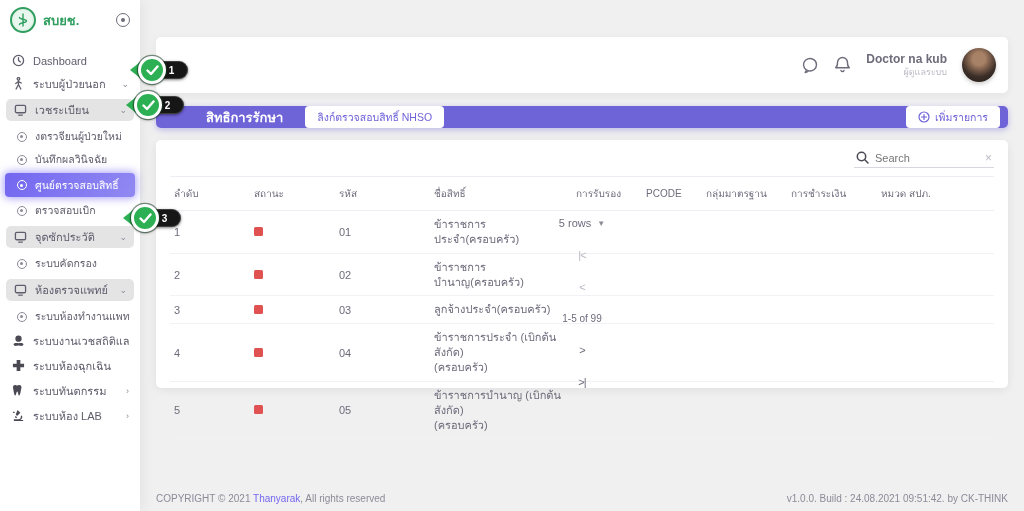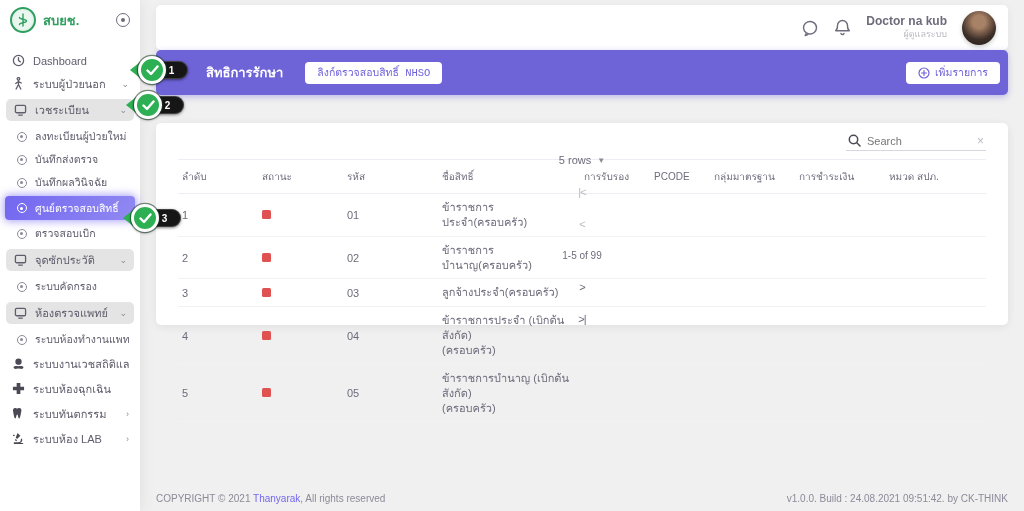--- a/index.html
+++ b/index.html
@@ -31,41 +31,41 @@
                     box-shadow:0 0 8px 1px rgba(115,103,240,.65); }
   .nav-sub.active .dotc { border-color:#fff; }
   .nav-sub.active .dotc::after { background:#fff; }
   .nav-bottom { height:25px; }
   svg.sic { stroke:#5f5c6b; fill:none; stroke-width:1.4; stroke-linecap:round; stroke-linejoin:round; }
   svg.sic-f { fill:#4b4953; stroke:none; }
 
   
   .main { position:absolute; left:140px; right:0; top:0; bottom:0; padding:5px 16px 0; }
 
-  .topbar { height:45px; background:#fff; border-radius:5px; box-shadow:0 2px 8px rgba(0,0,0,.06);
-            display:flex; align-items:center; justify-content:flex-end; gap:15px; padding:0 12px; }
+  .topbar { height:56px; background:#fff; border-radius:5px; box-shadow:0 2px 8px rgba(0,0,0,.06);
+            display:flex; align-items:center; justify-content:flex-end; gap:15px; padding:0 12px;margin-top:32px; }
   .tb-ic { cursor:pointer; display:flex; }
   .user-block { text-align:right; line-height:1.15; cursor:pointer; }
   .user-name { font-size:12px; font-weight:bold; color:#6e6b7b; }
   .user-role { font-size:9px; color:#b9b9c3; }
   .avatar { width:34px; height:34px; border-radius:50%; cursor:pointer; flex:0 0 auto;
             background:radial-gradient(circle at 50% 32%, #a88266 22%, #7d5f4c 38%, #3c2f28 62%, #201a17 100%);
             box-shadow:0 2px 4px rgba(0,0,0,.2); }
 
-  .purplebar { height:45px; background:#6f63d8; border-radius:5px;
-               display:flex; align-items:center; padding:0 8px; box-shadow:0 2px 6px rgba(111,99,216,.4);font-family:Liberation Mono, monospace; }
+  .purplebar { margin-top:13px; height:22px; background:#6f63d8; border-radius:5px;
+               display:flex; align-items:center; padding:0 8px; box-shadow:0 2px 6px rgba(111,99,216,.4); }
   .pb-title { color:#fff; font-weight:bold; font-size:13px; margin-left:42px; white-space:nowrap; }
   .pb-btn { height:22px; background:#fff; border:none; border-radius:4px; color:#6f63d8; font-size:10.5px;
             padding:0 12px; display:flex; align-items:center; gap:5px; cursor:pointer;
             font-family:inherit; }
   .pb-btn.nhso { margin-left:22px; }
   .pb-spacer { flex:1; }
 
-  .card { margin-top:28px; height:202px; background:#fff; border-radius:5px; box-shadow:0 2px 10px rgba(0,0,0,.07);
-          padding:0 22px; position:relative; }
+  .card { margin-top:12px; height:248px; background:#fff; border-radius:5px; box-shadow:0 2px 10px rgba(0,0,0,.07);
+          padding:0 14px; position:relative; }
   .search-row { height:36px; display:flex; align-items:center; justify-content:flex-end; }
   .search-box { width:140px; display:flex; align-items:center; gap:6px; border-bottom:1px solid #d8d6de; padding:3px 2px; }
   .search-box input { border:none; outline:none; flex:1; font-size:11px; color:#6e6b7b; width:80px; font-family:inherit; background:transparent; }
   .search-clear { color:#b9b9c3; font-size:12px; cursor:pointer; line-height:1; }
 
   table.grid { width:100%; border-collapse:collapse; table-layout:fixed; }
   table.grid thead tr { border-top:1px solid #eeedf3; border-bottom:1px solid #eeedf3; }
   table.grid th { font-size:10px; font-weight:normal; color:#6e6b7b; text-align:left; padding:9px 4px; white-space:nowrap; overflow:hidden; }
   table.grid td { font-size:11px; color:#6e6b7b; padding:6px 4px; border-bottom:1px solid #f2f1f6; vertical-align:middle; }
   .sq { width:9px; height:9px; background:#e05252; border-radius:1.5px; display:inline-block; }
@@ -142,27 +142,21 @@
             <path d="M5 12 h4"></path>
           </svg>
         </span>
       <span class="lbl">เวชระเบียน</span>
       <span class="chev">⌄</span>
     </div>
     <div class="nav-item nav-sub">
       <span class="ic">
           <span class="dotc"></span>
         </span>
-      <span class="lbl">ลงทะเบียนผู้ป่วยใหม่</span>
-    </div>
-    <div class="nav-item nav-sub">
-      <span class="ic">
-          <span class="dotc"></span>
-        </span>
-      <span class="lbl">บันทึกส่งตรวจ</span>
+      <span class="lbl">งตรวจียนผู้ป่วยใหม่</span>
     </div>
     <div class="nav-item nav-sub">
       <span class="ic">
           <span class="dotc"></span>
         </span>
       <span class="lbl">บันทึกผลวินิจฉัย</span>
     </div>
     <div class="nav-item nav-sub active">
       <span class="ic">
           <span class="dotc"></span>

